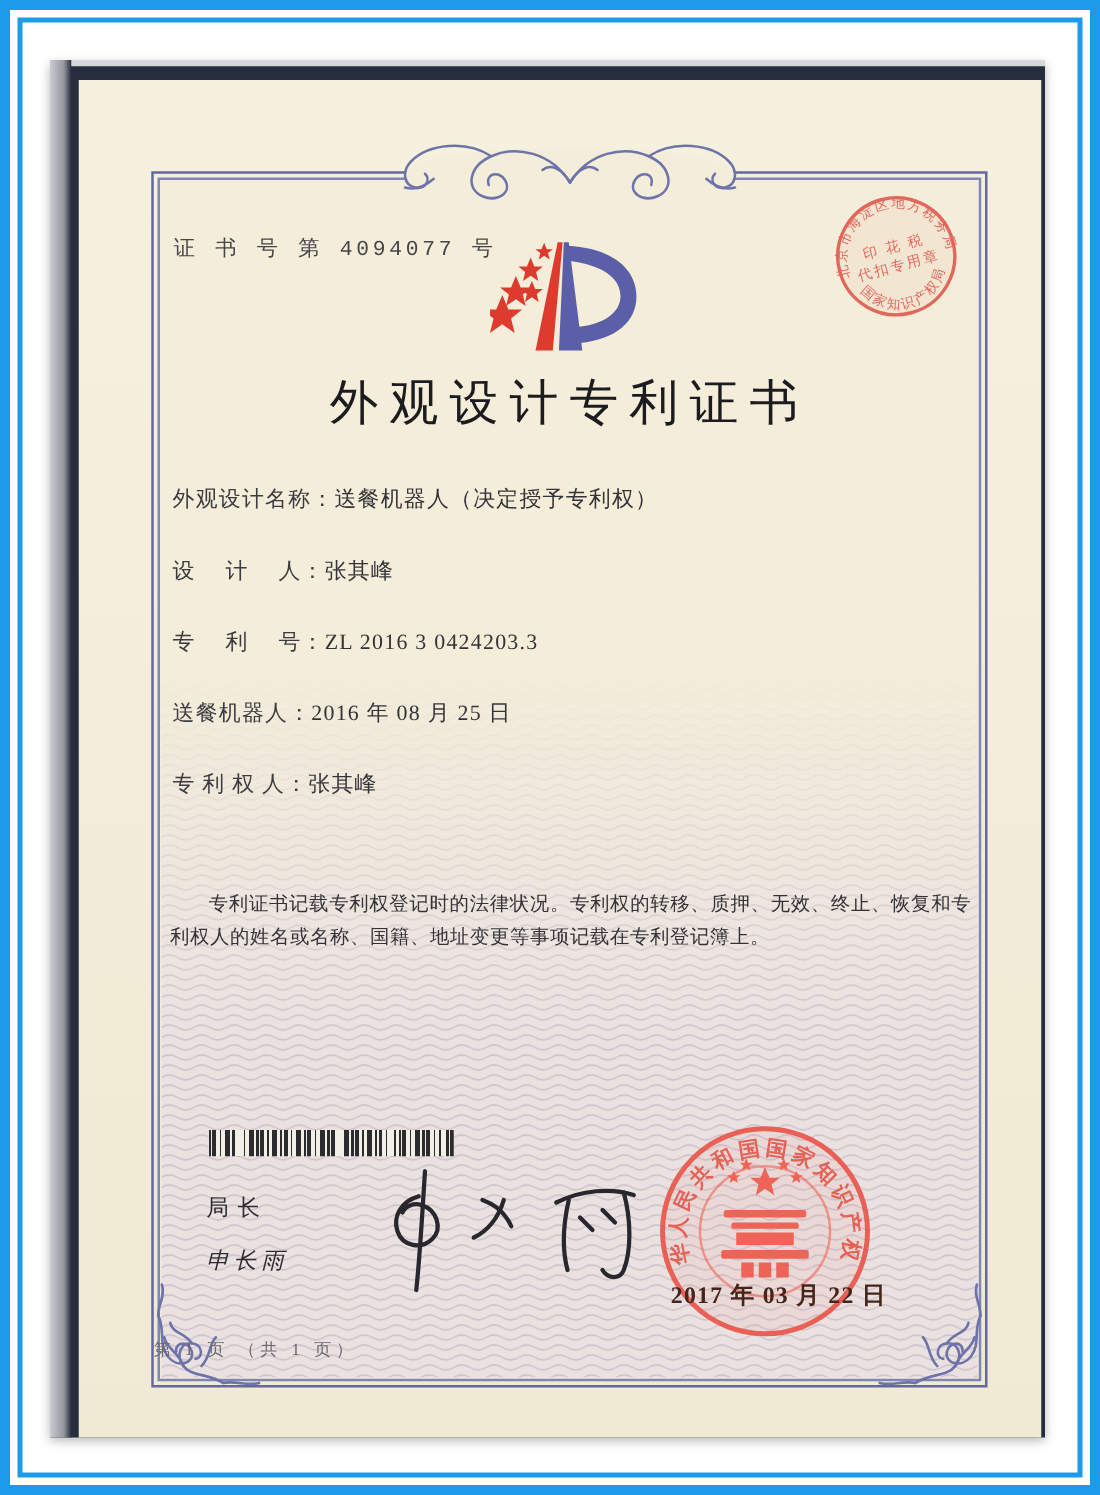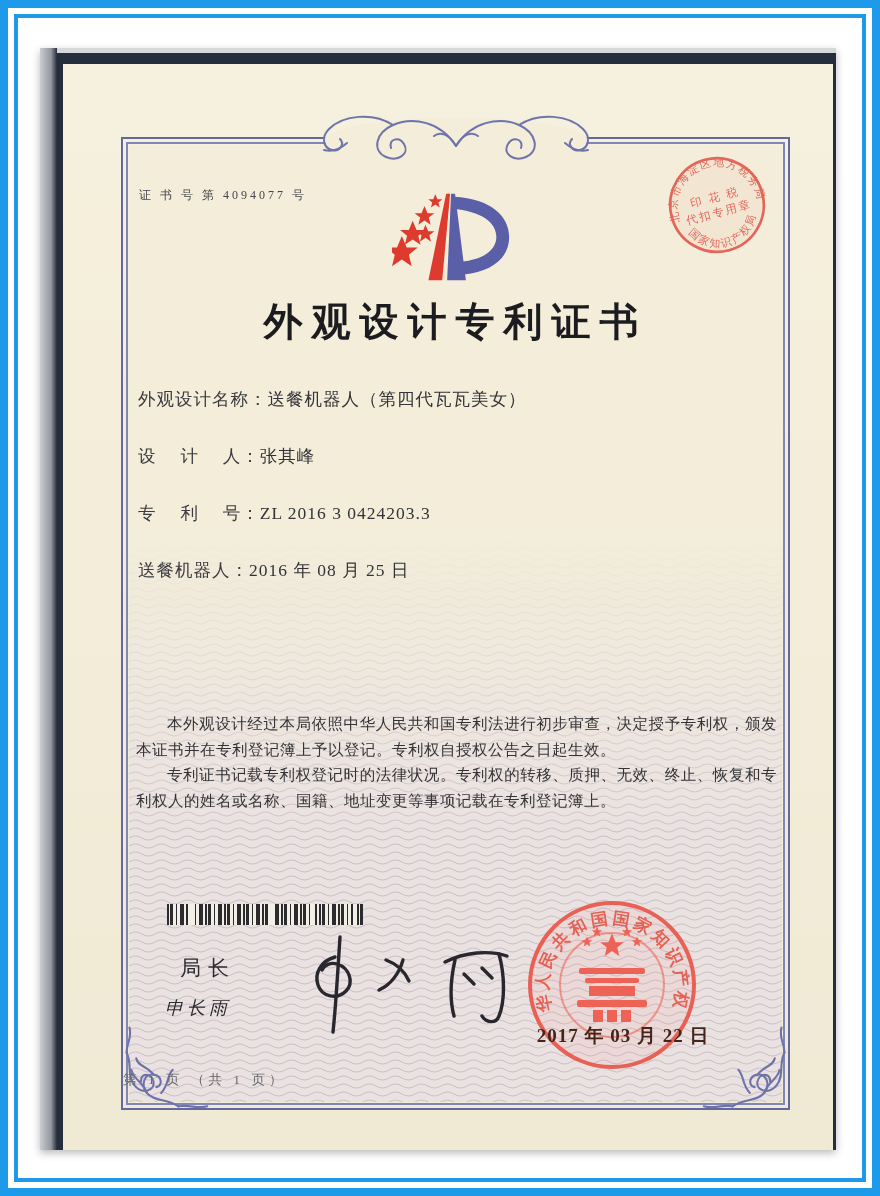--- a/index.html
+++ b/index.html
@@ -20,36 +20,36 @@
   .frame{position:absolute;left:58px;top:73px;width:665px;height:969px;border:2px solid #63689e;}
   .frame-inner{position:absolute;inset:3px;border:2px solid #8186b8;pointer-events:none;}
   .frame-texture{position:absolute;inset:6px;width:calc(100% - 12px);height:calc(100% - 12px);}
   .frame-fade{position:absolute;inset:6px;
          background:linear-gradient(180deg,rgba(243,237,218,1) 0%,rgba(243,237,218,1) 40%,rgba(243,237,218,0) 72%);}
   .orn{position:absolute;pointer-events:none;}
   .orn-top{top:-29px;left:50%;transform:translateX(-50%);}
   .orn-bl{left:-6px;bottom:-6px;}
   .orn-br{right:-6px;bottom:-6px;transform:scaleX(-1);}
   
-  .cert-no{position:absolute;left:16px;top:48px;font-size:12px;letter-spacing:3px;color:#45454b;}
+  .cert-no{position:absolute;left:16px;top:48px;font-size:17px;letter-spacing:3px;color:#45454b;font-family:Liberation Mono, monospace;}
   .logo{position:absolute;top:50px;left:50%;transform:translateX(-50%);}
   .title{position:absolute;top:156px;left:0;width:100%;text-align:center;
-         font-size:39px;font-weight:bold;letter-spacing:9px;color:#1c1c20;}
+         font-size:39px;font-weight:normal;letter-spacing:9px;color:#1c1c20;}
   .fields{position:absolute;left:15px;top:248px;right:20px;font-size:17.5px;color:#3b3b40;}
   .field{height:24px;margin-bottom:33px;letter-spacing:1px;white-space:nowrap;}
   .flabel{color:#3b3b40;}
   .fvalue{color:#333338;}
   .paras{position:absolute;left:13px;right:11px;top:572px;font-size:15.5px;line-height:25.5px;
          color:#333337;text-align:justify;}
   .paras p{margin:0;text-indent:2em;letter-spacing:.5px;}
   .barcode{position:absolute;left:44px;top:765px;width:196px;height:21px;
          background:
            repeating-linear-gradient(90deg,transparent 0 22px,#f2efe6 22px 25px,transparent 25px 41px),
            repeating-linear-gradient(90deg,#2c2c2e 0 2px,#f2efe6 2px 3px,#2c2c2e 3px 6px,#f2efe6 6px 9px,#2c2c2e 9px 10px,#f2efe6 10px 13px,#2c2c2e 13px 17px,#f2efe6 17px 19px);}
-  .signer-title{position:absolute;left:57px;top:815px;font-size:21px;letter-spacing:7px;color:#2b2b30;}
+  .signer-title{position:absolute;left:42px;top:815px;font-size:18px;letter-spacing:7px;color:#2b2b30;}
   .signer-name{position:absolute;left:42px;top:857px;font-size:18px;letter-spacing:4px;color:#2b2b30;font-style:italic;}
   .signature{position:absolute;left:150px;top:788px;}
   .seal{position:absolute;left:384px;top:741px;}
   .seal-date{position:absolute;left:405px;top:884px;width:190px;text-align:center;
          font-size:19px;font-weight:bold;letter-spacing:1px;color:#45251a;}
   .footer-page{position:absolute;left:0;width:100%;top:932px;text-align:left;
          font-size:13.5px;letter-spacing:4px;color:#68686e;}
   .tax-stamp{position:absolute;left:542px;top:14px;transform:rotate(-15deg);}
   .seal-ring-text{font-size:17px;letter-spacing:3.5px;fill:#e4574a;font-weight:bold;
          font-family:"Liberation Serif","DejaVu Serif",serif;}
@@ -133,35 +133,37 @@
             <path transform="translate(33,27) scale(1.05)" d="M0,-10 L2.9,-3.1 L9.5,-3.1 L4.2,1.2 L5.9,8.1 L0,4 L-5.9,8.1 L-4.2,1.2 L-9.5,-3.1 L-2.9,-3.1 Z"></path>
             <path transform="translate(44,12) scale(0.75)" d="M0,-10 L2.9,-3.1 L9.5,-3.1 L4.2,1.2 L5.9,8.1 L0,4 L-5.9,8.1 L-4.2,1.2 L-9.5,-3.1 L-2.9,-3.1 Z"></path>
             <path transform="translate(34,45) scale(0.95)" d="M0,-10 L2.9,-3.1 L9.5,-3.1 L4.2,1.2 L5.9,8.1 L0,4 L-5.9,8.1 L-4.2,1.2 L-9.5,-3.1 L-2.9,-3.1 Z"></path>
           </g>
         </svg>
 
         <div class="title">外观设计专利证书</div>
 
         <div class="fields">
           <div class="field">
-            <span class="flabel">外观设计名称：</span><span class="fvalue">送餐机器人（第四代瓦瓦美女）</span>
+            <span class="flabel">外观设计名称：</span><span class="fvalue">送餐机器人（决定授予专利权）</span>
           </div>
           <div class="field">
             <span class="flabel">设　 计　 人：</span><span class="fvalue">张其峰</span>
           </div>
           <div class="field">
             <span class="flabel">专　 利　 号：</span><span class="fvalue">ZL 2016 3 0424203.3</span>
           </div>
           <div class="field">
             <span class="flabel">送餐机器人：</span><span class="fvalue">2016 年 08 月 25 日</span>
           </div>
+          <div class="field">
+            <span class="flabel">专 利 权 人：</span><span class="fvalue">张其峰</span>
+          </div>
         </div>
 
         <div class="paras">
-          <p>本外观设计经过本局依照中华人民共和国专利法进行初步审查，决定授予专利权，颁发本证书并在专利登记簿上予以登记。专利权自授权公告之日起生效。</p>
           <p>专利证书记载专利权登记时的法律状况。专利权的转移、质押、无效、终止、恢复和专利权人的姓名或名称、国籍、地址变更等事项记载在专利登记簿上。</p>
         </div>
 
         <div class="barcode"></div>
 
         <div class="signer-title">局长</div>
         <div class="signer-name">申长雨</div>
 
         <svg class="signature" width="260" height="115" viewBox="0 0 260 115">
           <g fill="none" stroke="#27272d" stroke-width="3.4" stroke-linecap="round">

